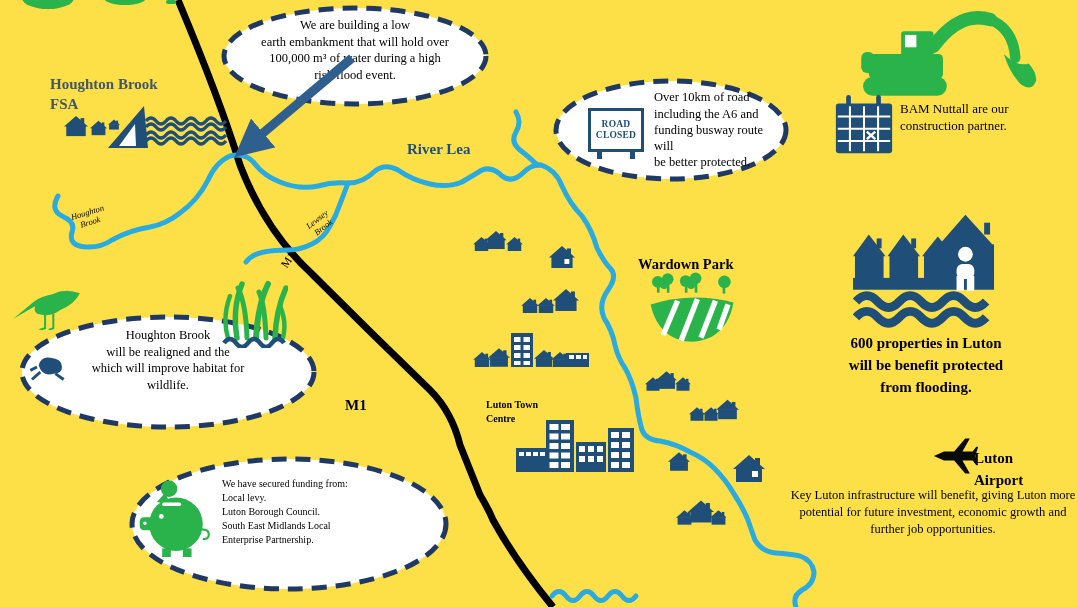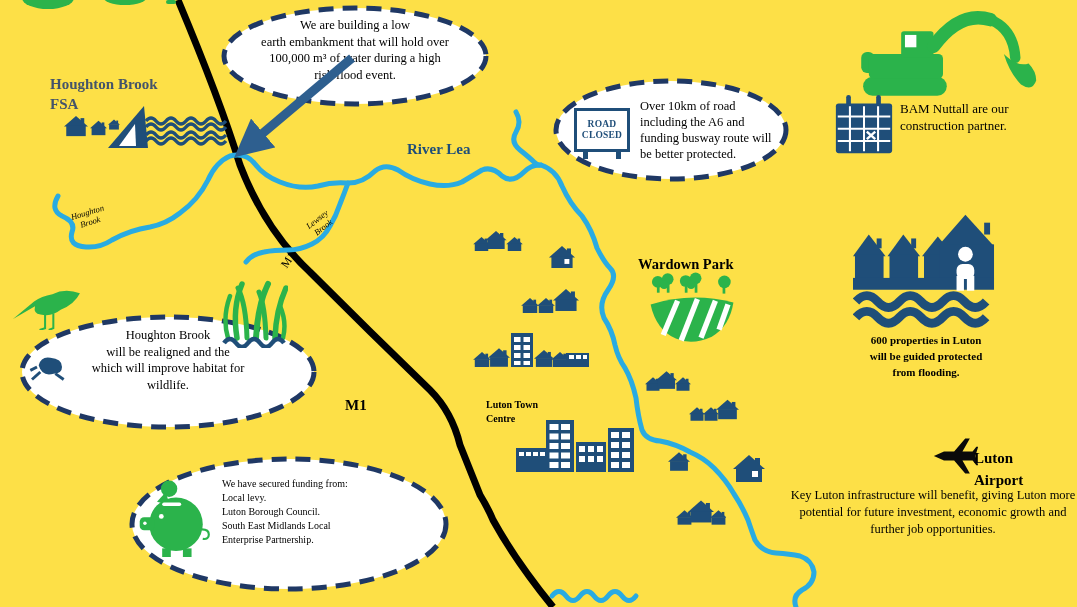--- a/index.html
+++ b/index.html
@@ -10,21 +10,21 @@
   .callout{position:absolute;}
   .callout .ell{position:absolute;left:0;top:0;width:100%;height:100%;}
   .ctxt{position:relative;text-align:center;font-size:12.5px;line-height:1.33;color:#000;}
   .lbl{position:absolute;white-space:nowrap;}
   .bold{font-weight:bold;}
   .slate{color:#44546A;}
   .navy{color:#1F4E79;}
   .stream-lbl{font-size:8.5px;font-style:italic;line-height:1.15;text-align:center;color:#000;}
   .sign{position:relative;width:50px;height:38px;border:3px solid #1F4E79;background:#fff;
         display:flex;flex-direction:column;align-items:center;justify-content:center;
-        font-weight:bold;font-size:9.5px;color:#1F4E79;line-height:1.15;letter-spacing:.2px;flex:0 0 auto;}
+        font-weight:bold;font-size:9.5px;color:#1F4E79;line-height:1.15;letter-spacing:.2px;flex:0 0 auto;margin-left:14px;}
   .sign .leg{position:absolute;width:5px;height:9px;background:#1F4E79;bottom:-10px;}
   .c2inner{position:relative;display:flex;align-items:center;height:100%;padding:0 16px 0 22px;gap:10px;}
   .c2txt{font-size:12.5px;line-height:1.3;text-align:left;}
   .fund-lines{position:absolute;left:94px;top:22px;width:210px;font-size:10px;line-height:1.4;text-align:left;}
 </style>
 </head>
 <body>
 
 <div class="stage">
 
@@ -380,23 +380,23 @@
       <circle cx="114" cy="40" r="7.5"></circle>
       <rect x="105" y="50" width="18" height="15" rx="6"></rect>
       <rect x="105" y="62" width="7.5" height="15"></rect>
       <rect x="115.5" y="62" width="7.5" height="15"></rect>
     </g>
     <g fill="none" stroke="#1F4E79" stroke-width="9">
       <path d="M3,88 Q14,76 25,88 T47,88 T69,88 T91,88 T113,88 T135,88"></path>
       <path d="M3,104 Q14,92 25,104 T47,104 T69,104 T91,104 T113,104 T135,104"></path>
     </g>
   </svg>
-  <div class="lbl bold" style="left:828px;top:333px;font-size:11px;line-height:1.45;width:196px;text-align:center;white-space:normal">
+  <div class="lbl bold" style="left:828px;top:333px;font-size:15px;line-height:1.45;width:196px;text-align:center;white-space:normal">
     <div><b>600</b><span> properties in Luton</span></div>
-    <div>will be guided protected</div>
+    <div>will be benefit protected</div>
     <div>from flooding.</div>
   </div>
 
   <svg class="abs" style="left:932px;top:434px" width="48" height="44" viewBox="0 0 52 46">
     <path d="M2,23 L13,18 H24 L36,4 H41 L33,18 H44 L48,13 H50 L47,23 L50,33 H48 L44,28 H33 L41,42 H36 L24,28 H13 Z" fill="#0a0a0a"></path>
   </svg>
   <div class="lbl bold" style="left:974px;top:448px;font-size:15px;line-height:1.45">
     <div>Luton</div>
     <div>Airport</div>
   </div>

